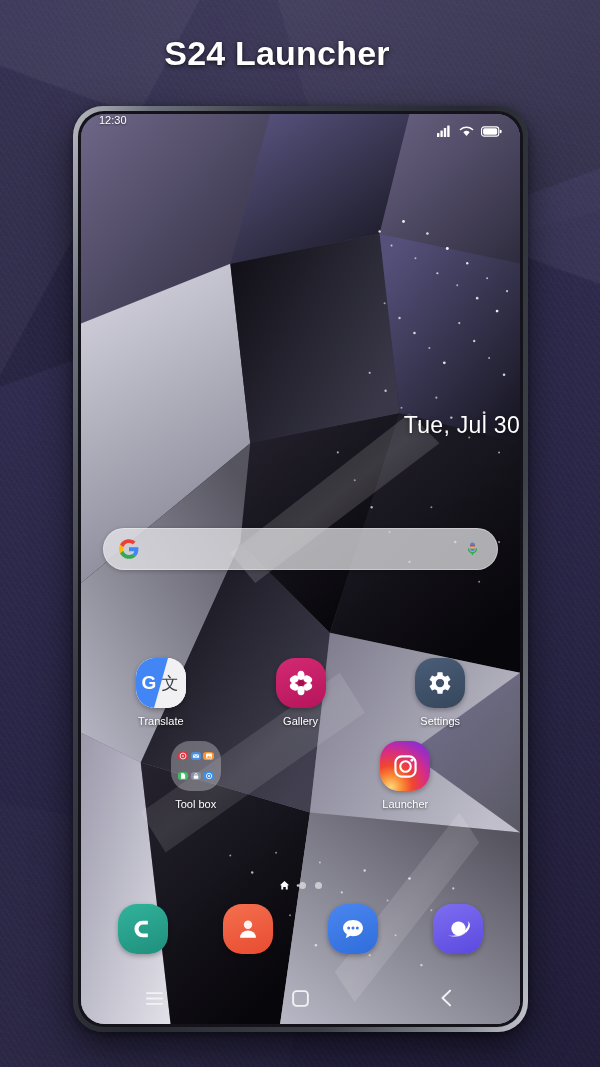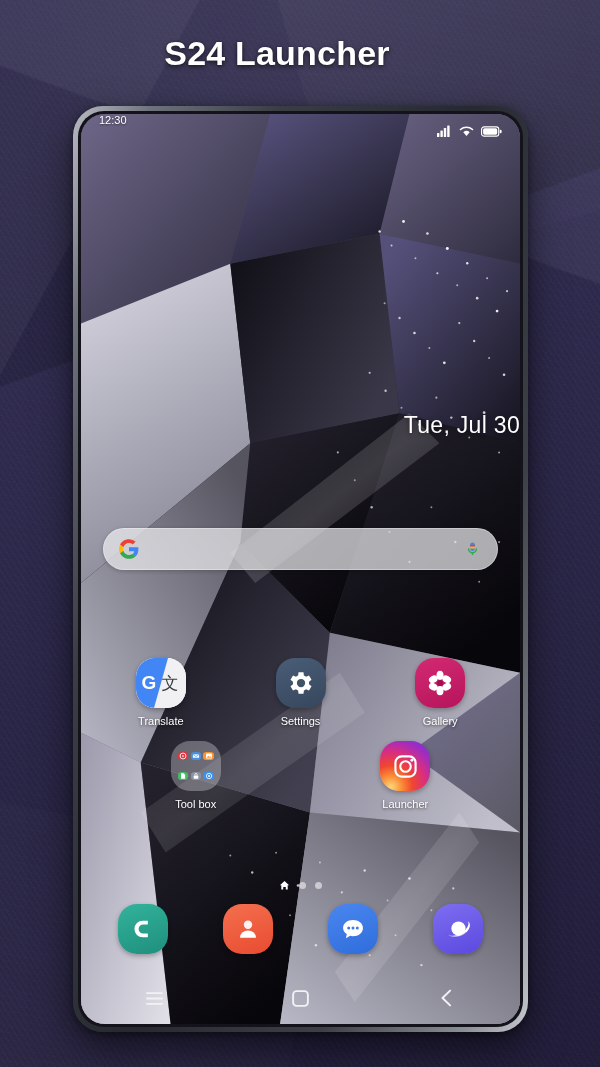--- a/index.html
+++ b/index.html
@@ -321,45 +321,45 @@
                 <rect width="50" height="50" fill="#f1f1f3"></rect>
                 <polygon points="0,0 32,0 18,50 0,50" fill="#4285f4"></polygon>
                 <text x="13" y="31" font-family="Liberation Sans, sans-serif" font-size="19" font-weight="bold" fill="#ffffff" text-anchor="middle">G</text>
                 <text x="34" y="31" font-family="DejaVu Sans, sans-serif" font-size="17" fill="#3c4043" text-anchor="middle">文</text>
               </svg>
             </div>
             <span class="app-label">Translate</span>
           </div>
 
           <div class="app">
-            <div class="icon squircle" style="background:linear-gradient(160deg,#4a5d77,#36475c);">
-              <svg width="30" height="30" viewBox="0 0 24 24">
-                <path fill="#fff" d="M19.4 13a7.6 7.6 0 0 0 0-2l2-1.6-2-3.4-2.4 1a7.6 7.6 0 0 0-1.7-1L15 3.4h-4l-.3 2.6a7.6 7.6 0 0 0-1.7 1l-2.4-1-2 3.4L6.6 11a7.6 7.6 0 0 0 0 2l-2 1.6 2 3.4 2.4-1a7.6 7.6 0 0 0 1.7 1l.3 2.6h4l.3-2.6a7.6 7.6 0 0 0 1.7-1l2.4 1 2-3.4zM13 15.3a3.3 3.3 0 1 1 0-6.6 3.3 3.3 0 0 1 0 6.6z" transform="translate(-1,0)"></path>
-              </svg>
-            </div>
-            <span class="app-label">Settings</span>
-          </div>
-
-          <div class="app">
             <div class="icon squircle" style="background:linear-gradient(160deg,#d32a72,#b5145c);">
               <svg width="32" height="32" viewBox="0 0 32 32">
                 <g fill="#fff">
                   <ellipse cx="16" cy="8.3" rx="3.5" ry="4.6"></ellipse>
                   <ellipse cx="16" cy="23.7" rx="3.5" ry="4.6"></ellipse>
                   <ellipse cx="9.3" cy="12.2" rx="3.5" ry="4.6" transform="rotate(60 9.3 12.2)"></ellipse>
                   <ellipse cx="22.7" cy="19.8" rx="3.5" ry="4.6" transform="rotate(60 22.7 19.8)"></ellipse>
                   <ellipse cx="9.3" cy="19.8" rx="3.5" ry="4.6" transform="rotate(-60 9.3 19.8)"></ellipse>
                   <ellipse cx="22.7" cy="12.2" rx="3.5" ry="4.6" transform="rotate(-60 22.7 12.2)"></ellipse>
                 </g>
                 <circle cx="16" cy="16" r="3" fill="#a3104f"></circle>
               </svg>
             </div>
             <span class="app-label">Gallery</span>
           </div>
 
+          <div class="app">
+            <div class="icon squircle" style="background:linear-gradient(160deg,#4a5d77,#36475c);">
+              <svg width="30" height="30" viewBox="0 0 24 24">
+                <path fill="#fff" d="M19.4 13a7.6 7.6 0 0 0 0-2l2-1.6-2-3.4-2.4 1a7.6 7.6 0 0 0-1.7-1L15 3.4h-4l-.3 2.6a7.6 7.6 0 0 0-1.7 1l-2.4-1-2 3.4L6.6 11a7.6 7.6 0 0 0 0 2l-2 1.6 2 3.4 2.4-1a7.6 7.6 0 0 0 1.7 1l.3 2.6h4l.3-2.6a7.6 7.6 0 0 0 1.7-1l2.4 1 2-3.4zM13 15.3a3.3 3.3 0 1 1 0-6.6 3.3 3.3 0 0 1 0 6.6z" transform="translate(-1,0)"></path>
+              </svg>
+            </div>
+            <span class="app-label">Settings</span>
+          </div>
+
         </div>
 
         <div class="app-row">
 
 
 
           <div class="app">
             <div class="icon squircle" style="background:rgba(225,225,232,0.34);display:grid;grid-template-columns:repeat(3,1fr);gap:2.5px;padding:7px;box-shadow:none;">
               <span style="background:#e0343f;border-radius:35%;display:flex;align-items:center;justify-content:center;">
                 <svg width="8" height="8" viewBox="0 0 12 12">

